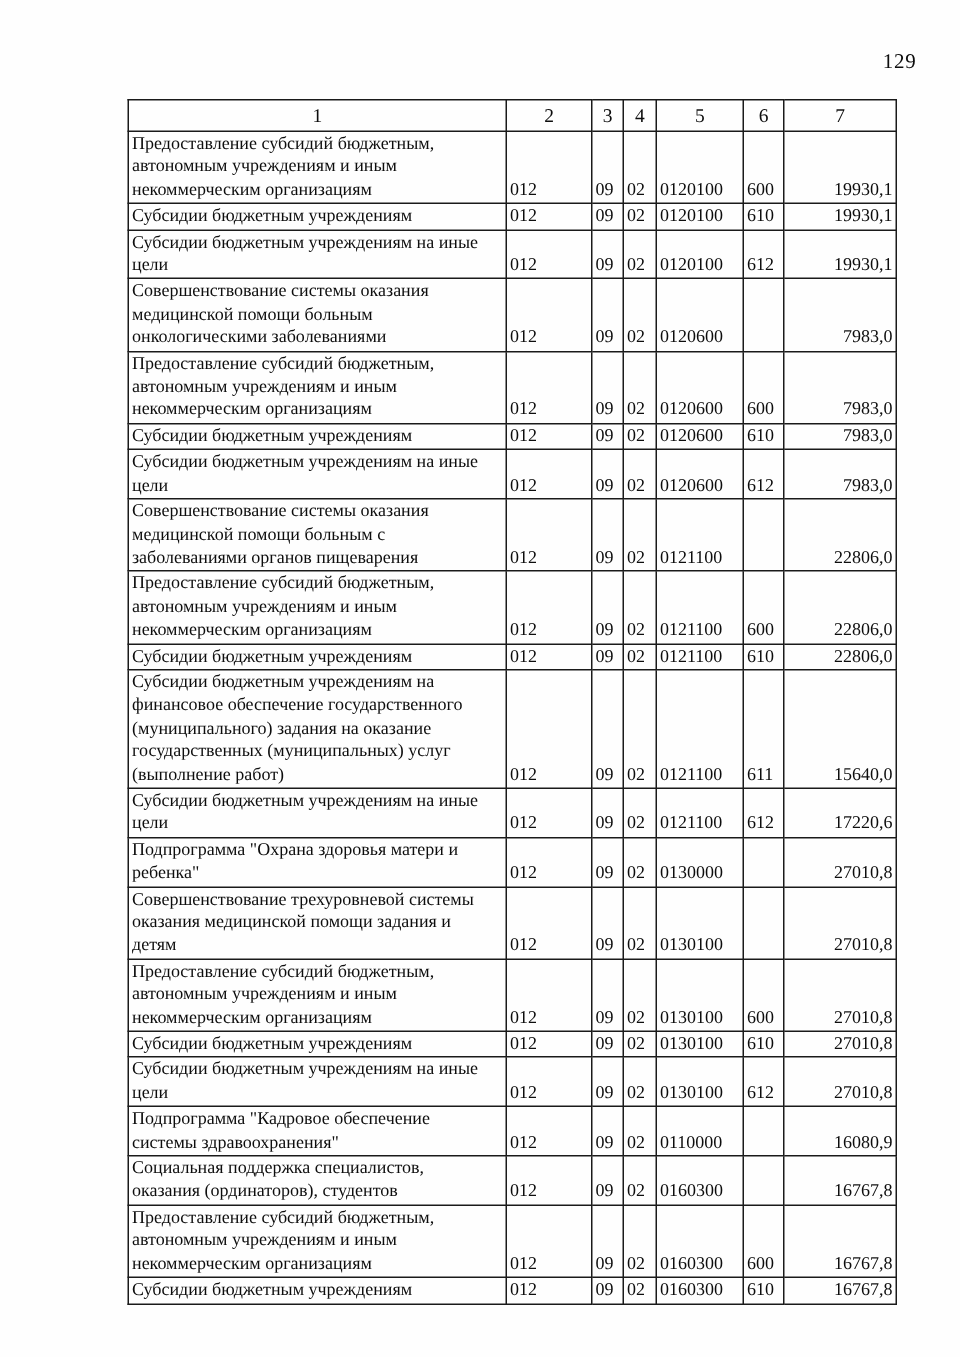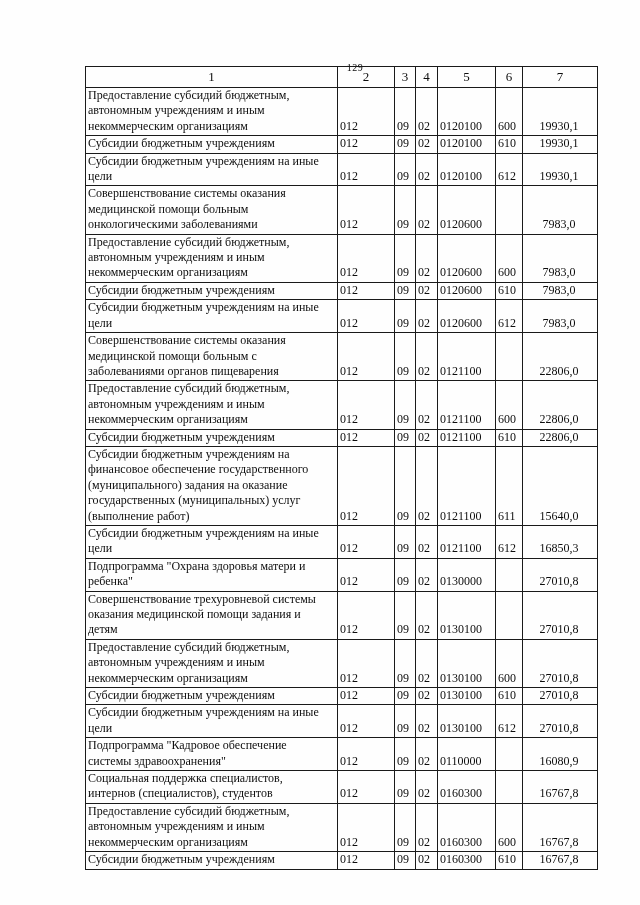--- a/index.html
+++ b/index.html
@@ -14,25 +14,24 @@
     width: 640px;
     height: 905px;
     background: #fefefe;
     overflow: hidden;
   }
   .page-number {
     position: absolute;
     top: 34px;
     left: 85px;
     width: 512px;
-    text-align: center;
-    font-size: 10px;
+    text-align: right;
+    font-size: 14px;
     padding-left: 14px;
     letter-spacing: 0.5px;
-    margin-top: 28px;
   }
   table.budget {
     position: absolute;
     top: 66px;
     left: 85px;
     width: 512px;
     border-collapse: collapse;
     table-layout: fixed;
     font-size: 12px;
     line-height: 15.4px;
@@ -55,21 +54,21 @@
     vertical-align: top;
     padding: 0 2px 1px 2px;
     margin-top: 44px;
   }
   td.c2, td.c3, td.c4, td.c5, td.c6 {
     vertical-align: bottom;
     padding: 0 0 1px 2px;
   }
   td.c7 {
     vertical-align: bottom;
-    text-align: center;
+    text-align: right;
     padding: 0 2px 1px 0;
   }
 </style>
 </head>
 <body>
 
 <div class="page">
 
   <div class="page-number">129</div>
 
@@ -211,21 +210,21 @@
           <td class="c7">15640,0</td>
         </tr>
         <tr>
           <td class="c1">Субсидии бюджетным учреждениям на иные
 цели</td>
           <td class="c2">012</td>
           <td class="c3">09</td>
           <td class="c4">02</td>
           <td class="c5">0121100</td>
           <td class="c6">612</td>
-          <td class="c7">16850,3</td>
+          <td class="c7">17220,6</td>
         </tr>
         <tr>
           <td class="c1">Подпрограмма "Охрана здоровья матери и
 ребенка"</td>
           <td class="c2">012</td>
           <td class="c3">09</td>
           <td class="c4">02</td>
           <td class="c5">0130000</td>
           <td class="c6"></td>
           <td class="c7">27010,8</td>
@@ -276,21 +275,21 @@
 системы здравоохранения"</td>
           <td class="c2">012</td>
           <td class="c3">09</td>
           <td class="c4">02</td>
           <td class="c5">0110000</td>
           <td class="c6"></td>
           <td class="c7">16080,9</td>
         </tr>
         <tr>
           <td class="c1">Социальная поддержка специалистов,
-интернов (специалистов), студентов</td>
+оказания (ординаторов), студентов</td>
           <td class="c2">012</td>
           <td class="c3">09</td>
           <td class="c4">02</td>
           <td class="c5">0160300</td>
           <td class="c6"></td>
           <td class="c7">16767,8</td>
         </tr>
         <tr>
           <td class="c1">Предоставление субсидий бюджетным,
 автономным учреждениям и иным

